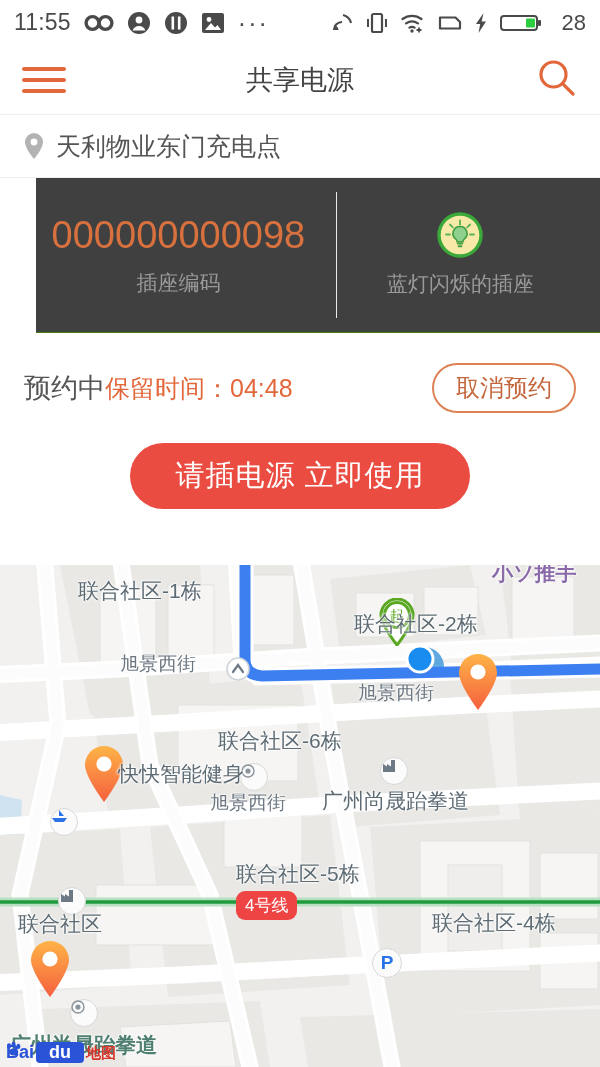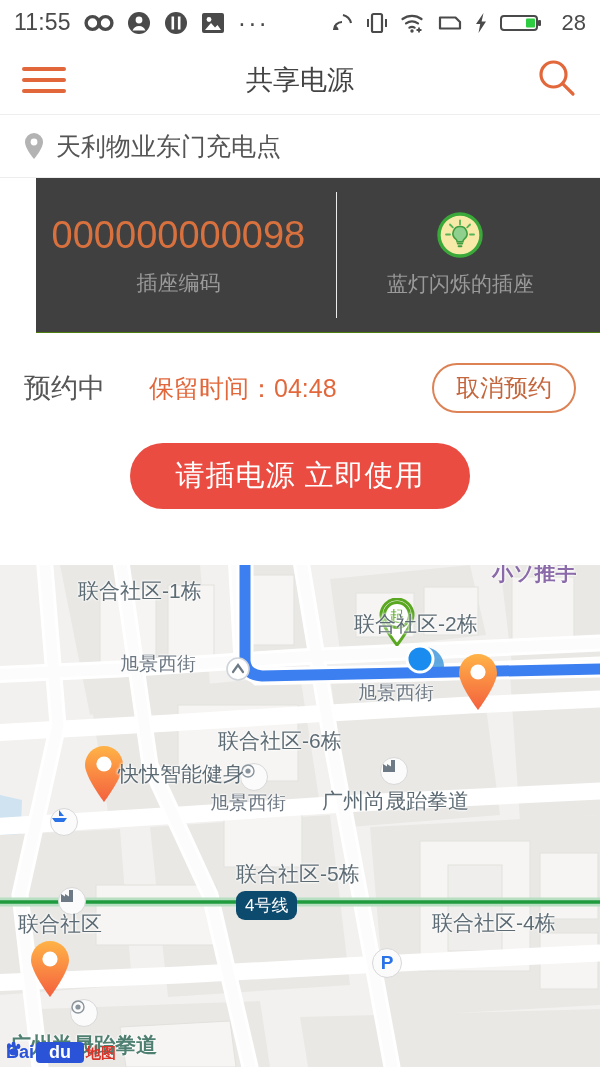--- a/index.html
+++ b/index.html
@@ -57,21 +57,21 @@
   .code { font-size:38px; color:#d9713f; letter-spacing:0px; }
   .sublabel { font-size:21px; color:#9a9a9a; }
   .lampwrap { width:46px; height:46px; }
 
   
   .resrow {
     height:110px; display:flex; align-items:center;
     padding:0 24px; background:#ffffff;
   }
   .res-state { font-size:27px; color:#555555; }
-  .res-timer { font-size:25px; color:#e2683c;margin-left:44px; }
+  .res-timer { font-size:25px; color:#e2683c; }
   .cancelbtn {
     margin-left:auto; border:2px solid #dd8255; color:#c4663d;
     border-radius:30px; padding:11px 22px; font-size:24px;
     background:#ffffff; cursor:pointer; line-height:1;
   }
 
   
   .ctawrap { display:flex; justify-content:center; padding-bottom:32px; background:#fff; }
   .cta {
     width:340px; height:66px; border-radius:33px; border:none;
@@ -97,21 +97,21 @@
 
   .pin { position:absolute; width:44px; height:58px; }
   .poi-ic {
     position:absolute; width:28px; height:28px; border-radius:50%;
     background:#fbfbfb; border:1px solid #d8d8d8;
     display:flex; align-items:center; justify-content:center;
     font-size:15px; color:#6d7a86;
   }
   .poi-ic.blue { color:#2a72e8; font-size:19px; font-weight:bold; width:30px; height:30px; }
   .subway-badge {
-    position:absolute; background:#0c4a6e; color:#fff; font-size:17px;
+    position:absolute; background:#ef4444; color:#fff; font-size:17px;
     padding:3px 9px; border-radius:9px;
   }
   .baidu {
     position:absolute; left:6px; bottom:4px; display:flex;
     align-items:flex-end; gap:2px; font-size:18px; font-weight:bold;
   }
   .baidu .bai { color:#2a53d8; }
   .baidu .du  { background:#2a53d8; color:#fff; border-radius:4px; padding:0 13px; }
   .baidu .ditu{ color:#d8342a; font-size:15px; }
   .paw { width:16px; height:14px; }

